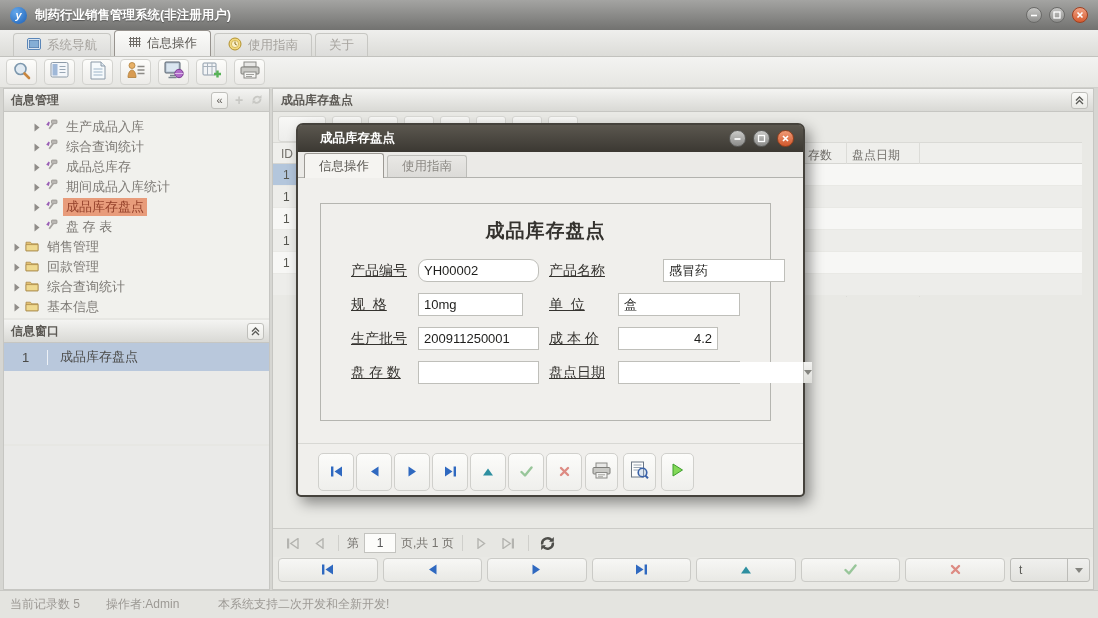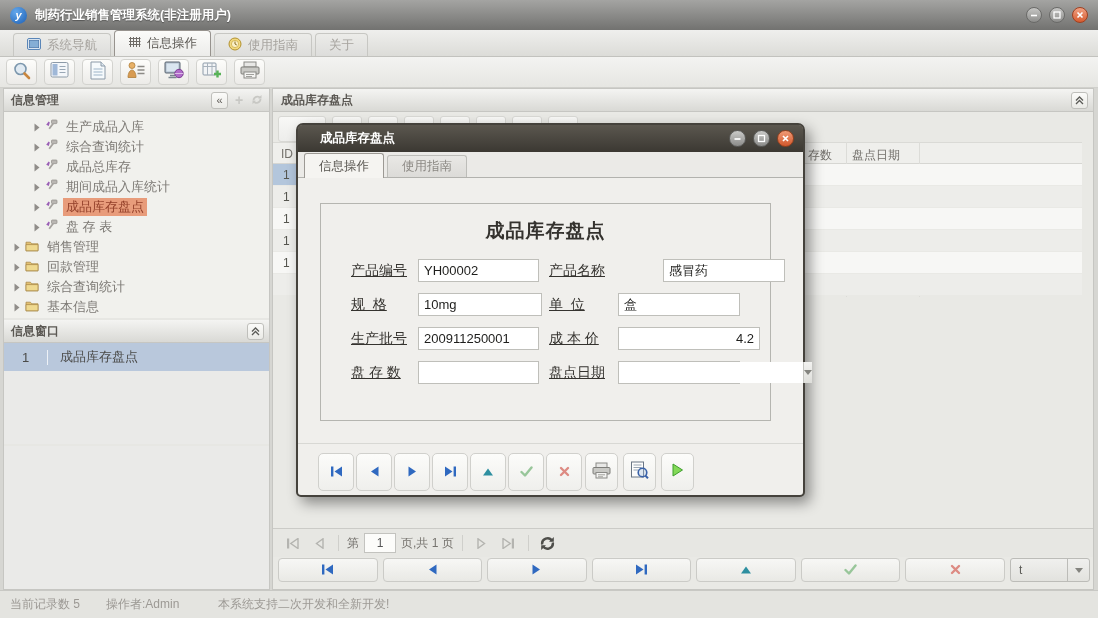--- a/index.html
+++ b/index.html
@@ -508,33 +508,33 @@
     </div>
     <div class="dtabs">
       <span class="dtab active">信息操作</span>
       <span class="dtab">使用指南</span>
     </div>
 
     <div class="formbox">
       <div class="ftitle">成品库存盘点</div>
 
       <span class="flabel" style="left:30px;top:58px">产品编号</span>
-      <input class="finput" style="left: 97px; top: 55px; width: 121px;" value="YH00002">
+      <input class="finput" style="left: 97px; top: 55px; width: 121px; border-radius: 9px;" value="YH00002">
       <span class="flabel" style="left:228px;top:58px">产品名称</span>
       <input class="finput" style="left: 297px; top: 55px; width: 122px; margin-left: 45px;" value="感冒药">
 
       <span class="flabel" style="left:30px;top:92px">规  格</span>
-      <input class="finput" style="left: 97px; top: 89px; width: 124px;" value="10mg">
+      <input class="finput" style="left: 97px; top: 89px; width: 105px;" value="10mg">
       <span class="flabel" style="left:228px;top:92px">单  位</span>
       <input class="finput" style="left: 297px; top: 89px; width: 122px;" value="盒">
 
       <span class="flabel" style="left:30px;top:126px">生产批号</span>
       <input class="finput" style="left: 97px; top: 123px; width: 121px;" value="200911250001">
       <span class="flabel" style="left:228px;top:126px">成 本 价</span>
-      <input class="finput num" style="left: 297px; top: 123px; width: 142px;" value="4.2">
+      <input class="finput num" style="left: 297px; top: 123px; width: 100px;" value="4.2">
 
       <span class="flabel" style="left:30px;top:160px">盘 存 数</span>
       <input class="finput" style="left: 97px; top: 157px; width: 121px;" value="">
       <span class="flabel" style="left:228px;top:160px">盘点日期</span>
       <span class="combo" style="left:297px;top:157px;width:122px">
         <input class="cin" value="" style="">
         <span class="cbtn">
             <span class="tri-down"></span>
           </span>
       </span>

